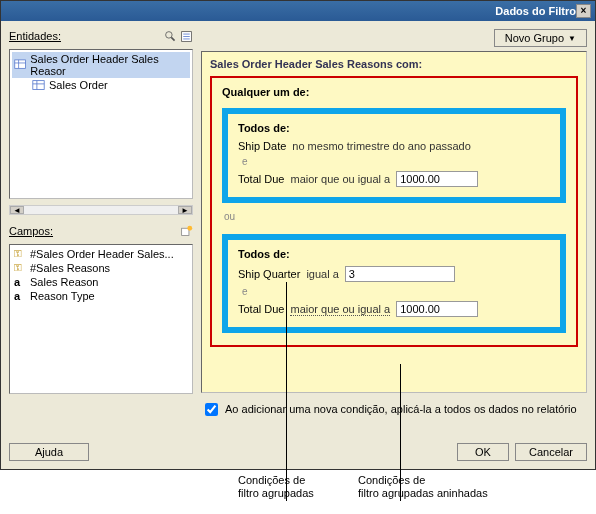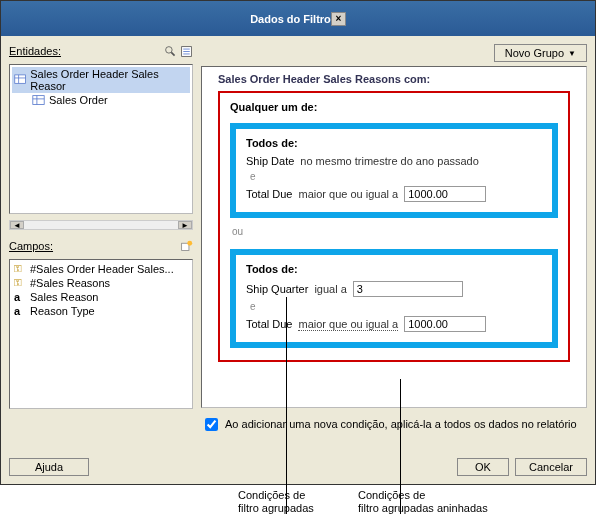--- a/index.html
+++ b/index.html
@@ -1,18 +1,18 @@
 <!DOCTYPE html>
 <html><head>
 <meta charset="utf-8">
 <style>
   * { box-sizing: border-box; font-family: Tahoma, Arial, sans-serif; font-size: 11px; }
   body { margin: 0; background: #fff; }
   .window { width: 596px; background: #ece9d8; border: 1px solid #333; }
-  .titlebar { background: linear-gradient(#3a6ea5,#2a5a95); color:#fff; padding:3px 4px; display:flex; justify-content:center; align-items:center; font-weight:bold; height:35px; }
+  .titlebar { background: linear-gradient(#3a6ea5,#2a5a95); color:#fff; padding:3px 4px; display:flex; justify-content:flex-end; align-items:center; font-weight:bold; height:20px; }
   .titlebar .close { width:15px; height:14px; background:#d4d0c8; color:#000; border:1px solid #888; text-align:center; line-height:12px; font-size:10px; font-weight:bold; cursor:pointer; }
   .content { padding:8px;border-radius:15px; }
   .toprow { display:flex; gap:8px; align-items:flex-start; }
   .leftcol { width:184px; display:flex; flex-direction:column; gap:6px; }
   .labelrow { display:flex; justify-content:space-between; align-items:center; }
   .label { text-decoration:underline; }
   .treebox { background:#fff; border:1px inset #bbb; height:150px; overflow:auto; padding:2px; }
   .treeitem { display:flex; align-items:center; gap:4px; padding:1px 2px; }
   .treeitem.selected { background:#c2d5f0;justify-content:center; }
   .indent { margin-left:18px;text-align:center; }
@@ -20,21 +20,21 @@
   .scrollbtn { width:14px; background:#d4d0c8; border:1px solid #aaa; text-align:center; font-size:8px; line-height:8px; }
   .fieldsbox { background:#fff; border:1px inset #bbb; height:150px; overflow:auto; padding:2px; }
   .fieldrow { display:flex; align-items:center; gap:6px; padding:1px 2px; }
   .keyicon { color:#b88800; font-size:10px; width:10px; }
   .aicon { font-weight:bold; width:10px; }
   .rightcol { flex:1; display:flex; flex-direction:column; }
   .groupbtn { align-self:flex-end; margin-bottom:4px; }
   button, .btn { background:#ece9d8; border:1px solid #888; padding:2px 10px; cursor:pointer; }
   .dropbtn { display:inline-flex; align-items:center; gap:4px; }
   .dropbtn .arrow { font-size:8px; }
-  .mainpanel { background:#ffffff; border:1px inset #bbb; height:342px; padding:6px 16px; position:relative; }
+  .mainpanel { background:#fef9c3; border:1px inset #bbb; height:342px; padding:6px 8px; position:relative; }
   .panelheader { font-weight:bold; margin-bottom:6px; color:#335; }
   .redouter { border:2px solid #c00; padding:8px 10px 12px 10px; }
   .redlabel { font-weight:bold; margin-bottom:4px; }
   .redinner { border:6px solid #0ea5e9; padding:8px 10px; margin-top:10px; }
   .condline { display:flex; align-items:center; gap:6px; padding:2px 0; flex-wrap:wrap; }
   .opword { color:#333; }
   .connector { color:#888; padding:2px 0 2px 4px; font-size:10px; }
   input.val { border:1px solid #999; background:#fff; padding:1px 3px; font-size:11px; }
   .w60 { width:82px; }
   .checkrow { display:flex; align-items:center; gap:4px; padding:6px 2px 2px 2px; margin-left:190px; }

